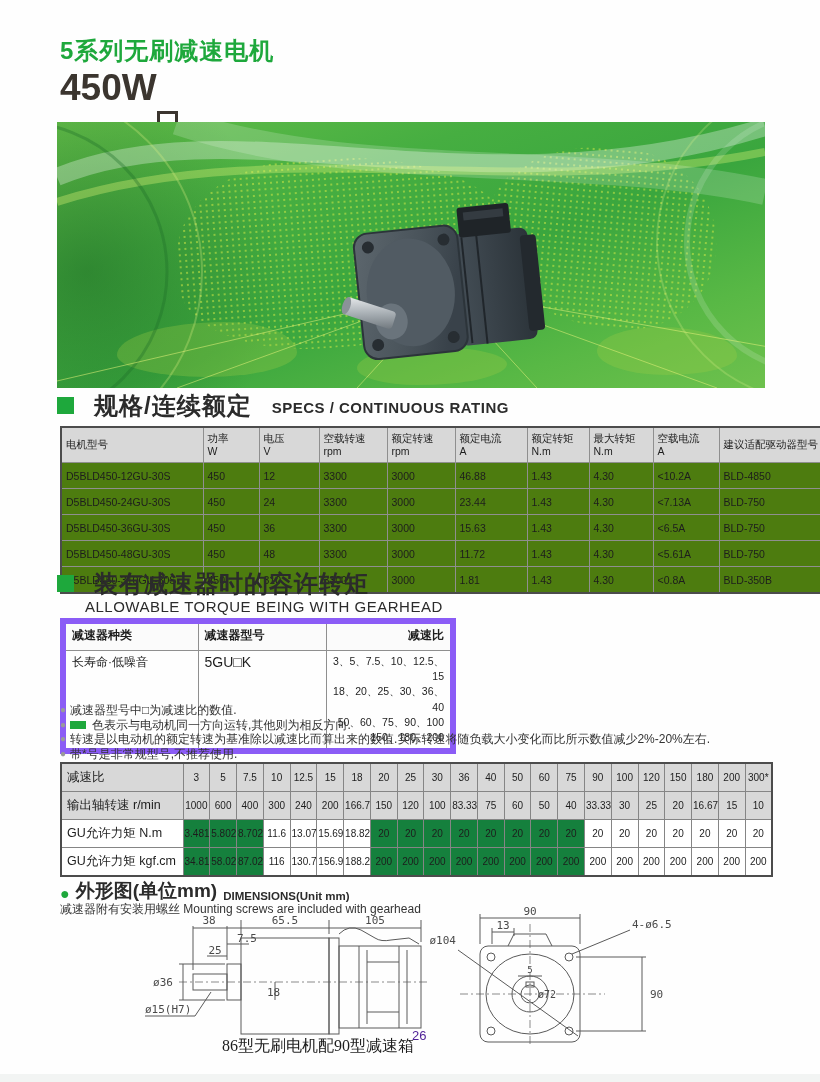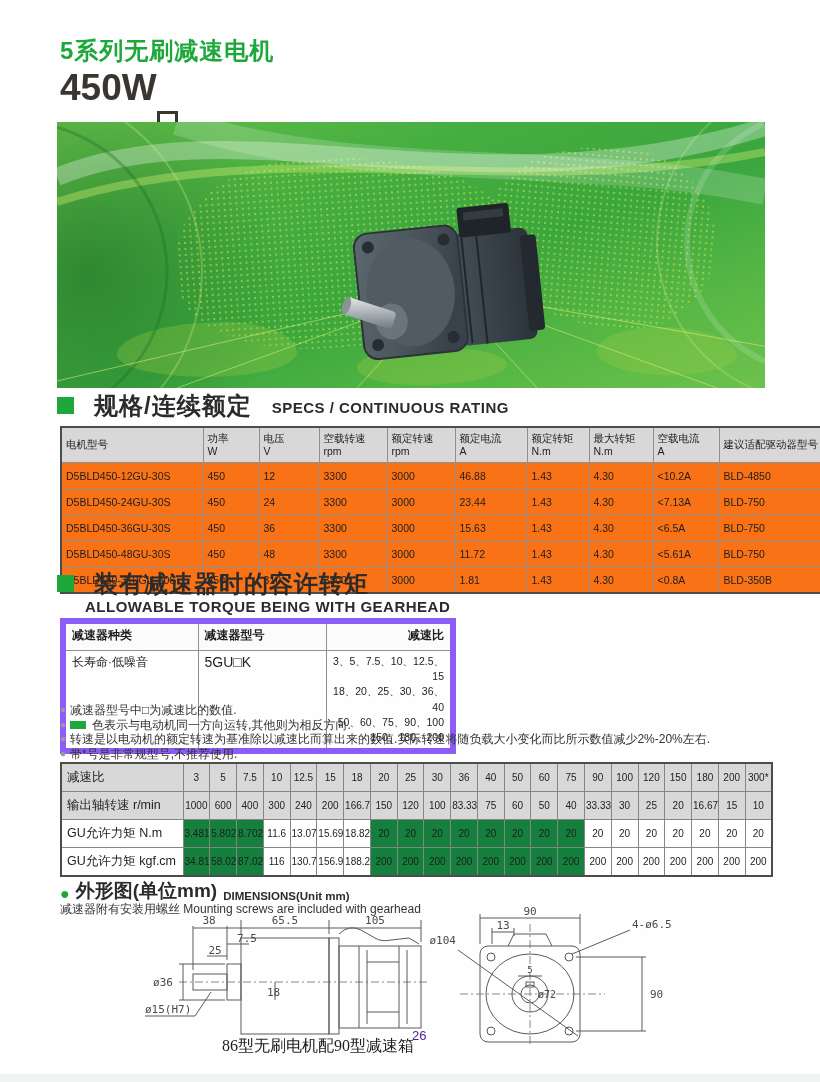--- a/index.html
+++ b/index.html
@@ -19,28 +19,28 @@
           background:radial-gradient(circle,rgba(20,90,30,.45) 0%,rgba(20,90,30,0) 70%);}
   .map-dots{position:absolute;background-image:radial-gradient(circle,rgba(215,235,70,.6) 1px,transparent 1.4px);
           background-size:6px 6px;opacity:.85;}
   .silh{position:absolute;background:rgba(160,205,70,.30);}
   .banner svg{position:absolute;left:0;top:0;}
   
   .sec{position:absolute;left:57px;display:flex;align-items:flex-end;gap:20px;}
   .sec .bullet{width:17px;height:17px;background:#1ea83c;margin-bottom:4px;}
   .sec .cn{font-size:24px;font-weight:bold;color:#2b2b2b;letter-spacing:1px;line-height:1;}
   .sec .en{font-size:15px;font-weight:bold;color:#2b2b2b;margin-bottom:2px;letter-spacing:.5px;}
-  .sec2en{position:absolute;left:85px;font-size:15px;font-weight:bold;color:#2b2b2b;letter-spacing:.5px;}
+  .sec2en{position:absolute;left:85px;font-size:15px;font-weight:normal;color:#2b2b2b;letter-spacing:.5px;}
   
   table{border-collapse:collapse;table-layout:fixed;}
   .spec-table{position:absolute;left:60px;top:426px;width:713px;border:2px solid #4c4c4c;}
   .spec-table th,.spec-table td{border:1px solid #8f8f8f;font-weight:normal;
         font-size:10.5px;color:#1d1d1d;padding:2px 4px;text-align:left;vertical-align:middle;overflow:hidden;}
   .spec-table th{background:#d8d8d8;height:30px;line-height:1.25;}
-  .spec-table td{height:21px;background:#f97316;}
+  .spec-table td{height:21px;background:#4d7c0f;}
   .gh-table{position:absolute;left:60px;top:618px;width:390px;border:6px solid #8b5cf6;}
   .gh-table th,.gh-table td{border:1px solid #8f8f8f;font-size:12px;color:#1d1d1d;
         padding:3px 6px;text-align:left;vertical-align:top;}
   .gh-table th{font-weight:bold;height:20px;background:#fbfbfb;}
   .gh-table th.r, .gh-table td.r{text-align:right;}
   .gh-table td{height:56px;}
   .gh-table td.ratios{white-space:pre-line;font-size:10.5px;line-height:1.45;}
   .gh-table td.model{font-size:14px;}
   
   .notes{position:absolute;left:60px;top:703px;font-size:12px;color:#333;line-height:14.5px;}

